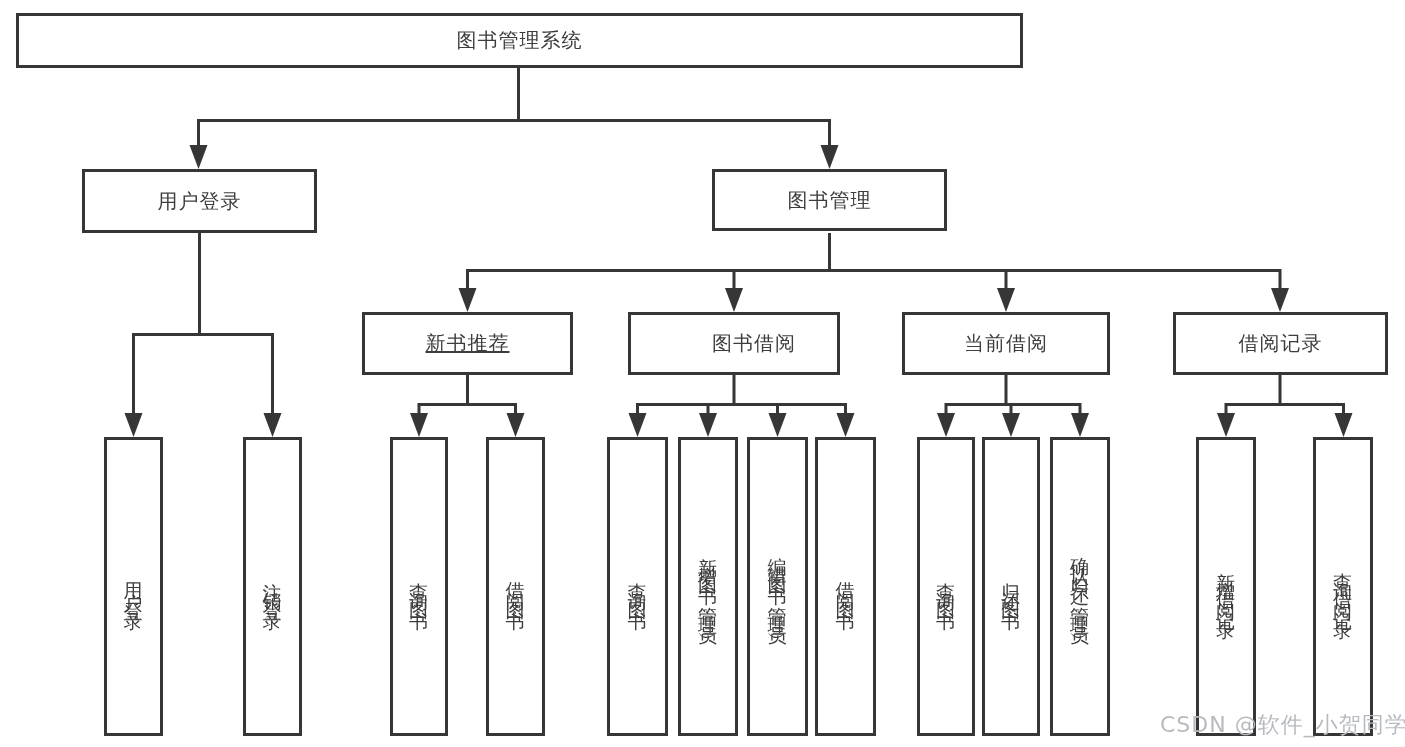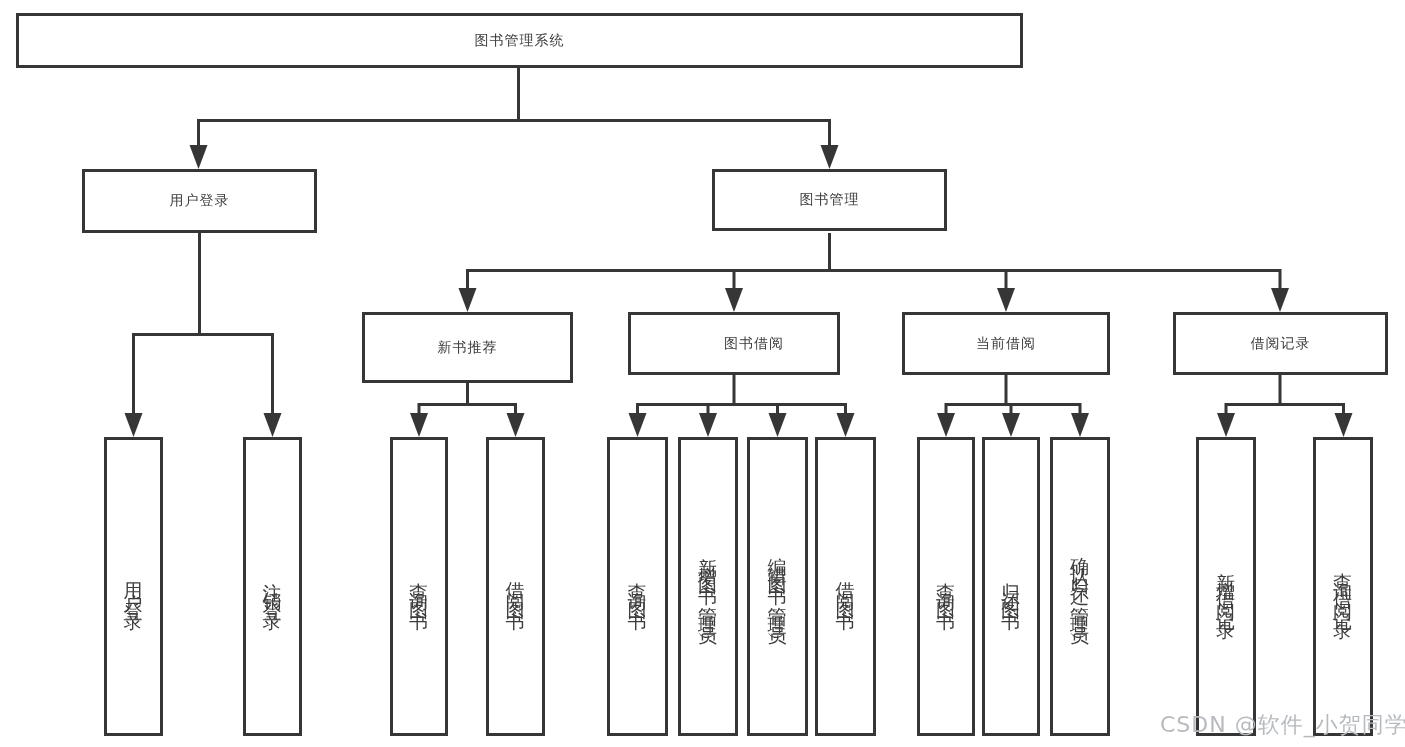--- a/index.html
+++ b/index.html
@@ -20,40 +20,40 @@
   }
   .box{
     position:absolute;
     box-sizing:border-box;
     border:3px solid var(--line);
     background:#ffffff;
     display:flex;align-items:center;justify-content:center;
     color:var(--text);
   }
   .hbox{
-    font-size:14px;
+    font-size:20px;
     letter-spacing:1px;
     white-space:nowrap;
   }
   .vbox{
     top:437px;height:299px;
     writing-mode:vertical-rl;
     text-orientation:mixed;
     font-size:19px;
   }
   .vbox span{
     letter-spacing:0.52em;
     line-height:1;
     white-space:nowrap;
   }
   
   .b-root{left:16px;top:13px;width:1007px;height:55px;}
   .b-user{left:82px;top:169px;width:235px;height:64px;}
   .b-mgmt{left:712px;top:169px;width:235px;height:62px;}
-  .b-l3-0{left:362px;top:312px;width:211px;height:71px;}
+  .b-l3-0{left:362px;top:312px;width:211px;height:63px;text-decoration:underline;}
   .b-l3-1{left:628px;top:312px;width:212px;height:63px;padding-left:40px;}
   .b-l3-2{left:902px;top:312px;width:208px;height:63px;}
   .b-l3-3{left:1173px;top:312px;width:215px;height:63px;}
   
   .b-g1-0{left:104px;width:59px;}
   .b-g1-1{left:243px;width:59px;}
   .b-g2-0{left:390px;width:58px;}
   .b-g2-1{left:486px;width:59px;}
   .b-g3-0{left:607px;width:61px;}
   .b-g3-1{left:678px;width:60px;}

